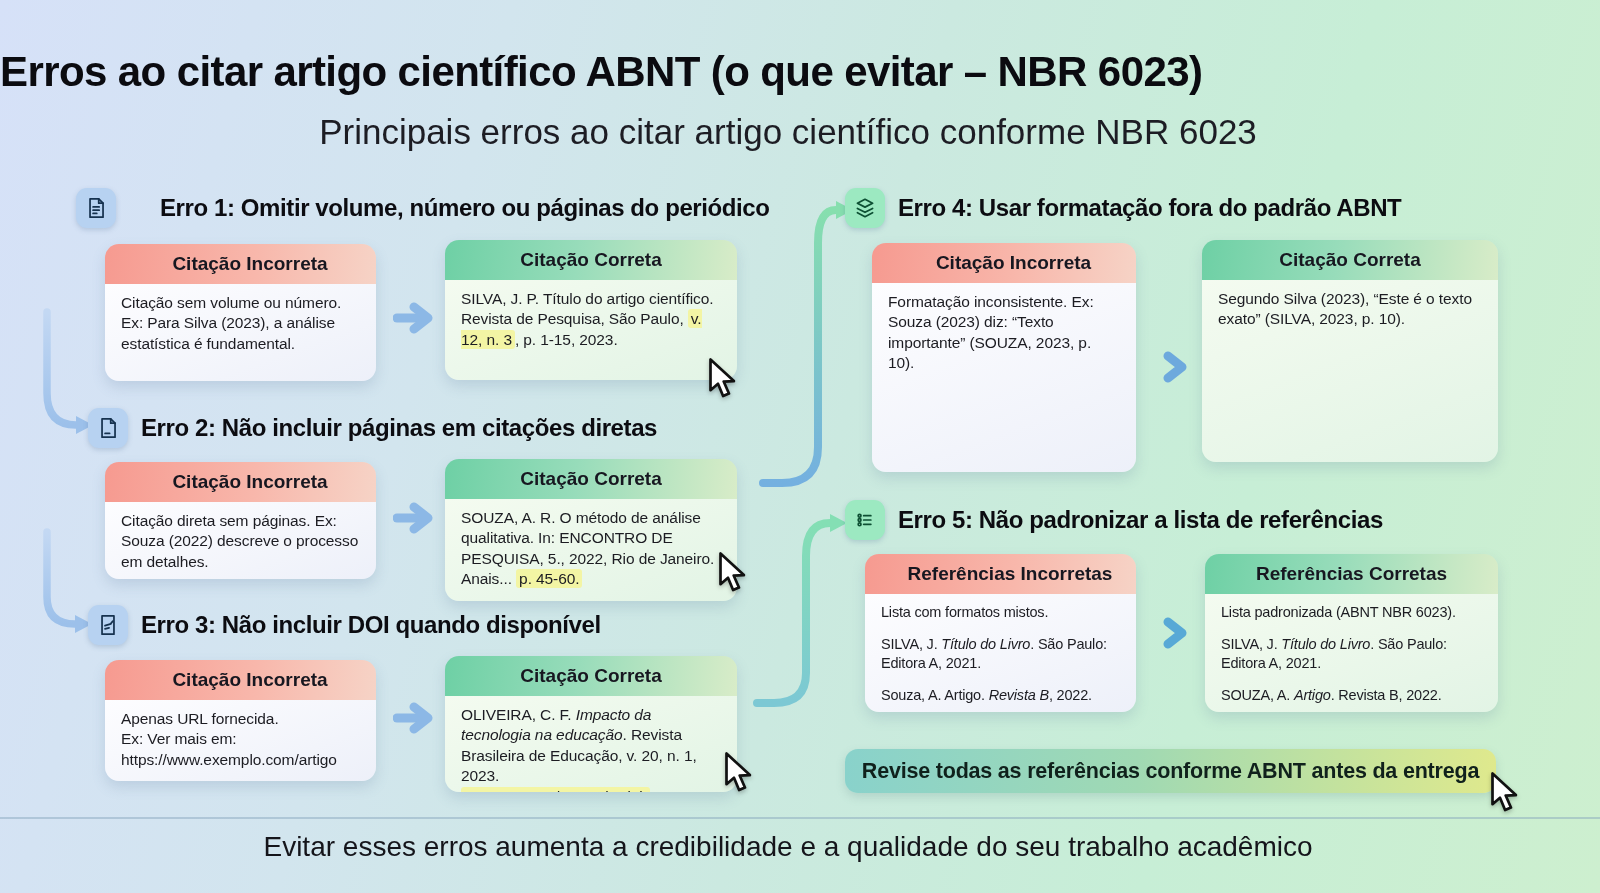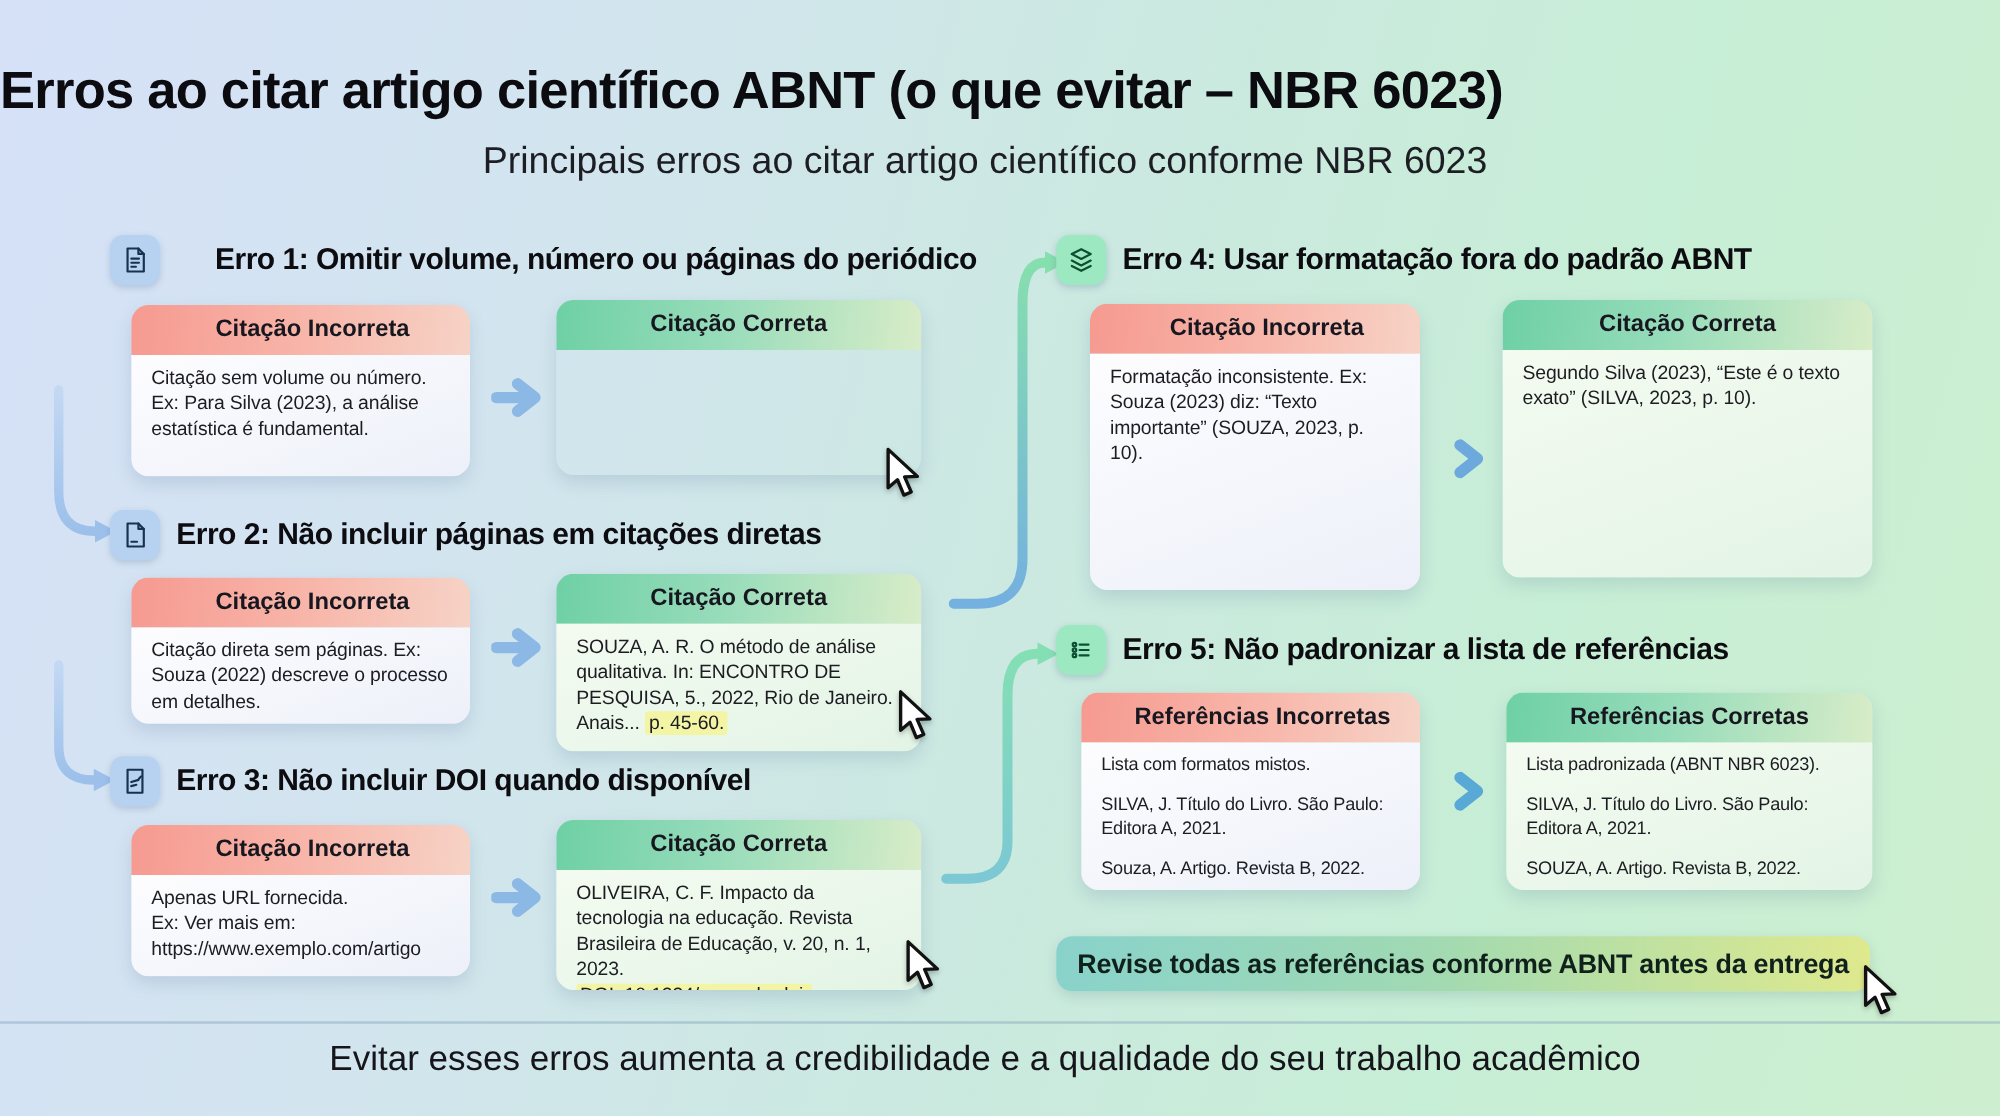--- a/index.html
+++ b/index.html
@@ -10,21 +10,21 @@
     position:relative; width:1600px; height:893px; overflow:hidden;
     background: linear-gradient(105deg, #d6e1f8 0%, #d2e5ee 28%, #cbe9e0 52%, #c7eed6 75%, #cdefcf 100%);
   }
 
   .page-title {
     position:absolute; top:48px; left:0; width:1576px; text-align:left;
     font-size:42px; font-weight:bold; letter-spacing:-0.6px; color:#0b0b10;
   }
   .page-subtitle {
     position:absolute; top:112px; left:0; width:1576px; text-align:center;
-    font-size:30px; color:#1d1d24;
+    font-size:35px; color:#1d1d24;
   }
 
   .err-head { position:absolute; display:flex; align-items:center; gap:13px; }
   .icon-tile {
     width:40px; height:40px; border-radius:11px; flex:0 0 auto;
     display:flex; align-items:center; justify-content:center;
     box-shadow: 0 2px 5px rgba(80,110,150,.25);
   }
   .tile-blue  { background: var(--icon-blue-bg, #b7d2f1); }
   .tile-green { background: var(--icon-green-bg, #9ce9c1); }
@@ -41,21 +41,21 @@
   .card.wrong .card-head { background: linear-gradient(95deg, var(--wrong-header,#f69a90) 0%, #f8b7ab 55%, #f6d3c6 100%); padding-left: 19px; }
   .card.right .card-head { background: linear-gradient(95deg, var(--right-header,#6ed0a5) 0%, #97dcba 45%, #d8ecc8 100%); }
   .card-body {
     padding:9px 16px 3px; font-size:15.5px; line-height:1.32; letter-spacing:-0.1px; color:#1c1c22; height:calc(100% - 40px);
   }
   .card.wrong .card-body { background: linear-gradient(160deg, #fdfdff 0%, #edf0f9 100%); }
   .card.right .card-body { background: linear-gradient(160deg, #f4fbf0 0%, #e2f4e5 100%); }
   .card-body p { margin:0; }
   .card-body.spaced { font-size:14.5px; letter-spacing:-0.2px; }
   .card-body.spaced p + p { margin-top:13px; }
-  .it { }
+  .it { font-style: italic; }
   .hl { background: var(--highlight, #f3f5a4); padding:1px 3px; border-radius:3px; }
 
   .between-arrow { position:absolute; }
 
   .banner {
     position:absolute; left:845px; top:749px; width:651px; height:44px;
     border-radius:13px; display:flex; align-items:center; justify-content:center;
     background: linear-gradient(90deg, var(--banner-from,#89d2cb) 0%, #a0d9b3 45%, var(--banner-to,#dfe98d) 100%);
     font-weight:bold; font-size:21.5px; letter-spacing:-0.2px; color:#10211c;
     box-shadow: 0 4px 10px rgba(90,130,130,.22);
@@ -100,21 +100,21 @@
     <polygon points="75,615 92,624 75,633" fill="#9cc0ea"></polygon>
     <path d="M763 483 H782 Q818 483 818 447 V243 Q818 210 836 210" fill="none" stroke="url(#gR1)" stroke-width="8" stroke-linecap="round"></path>
     <polygon points="836,201 853,210 836,219" fill="#86dfae"></polygon>
     <path d="M757 703 H774 Q806 703 806 673 V556 Q806 523 830 523" fill="none" stroke="url(#gR2)" stroke-width="8" stroke-linecap="round"></path>
     <polygon points="830,514 847,523 830,532" fill="#84dfb4"></polygon>
   </svg>
 
   <div class="page-title">Erros ao citar artigo científico ABNT (o que evitar – NBR 6023)</div>
   <div class="page-subtitle">Principais erros ao citar artigo científico conforme NBR 6023</div>
 
-  <div class="err-head" style="left:88px; top:188px;gap:44px;">
+  <div class="err-head" style="left:76px; top:188px;gap:44px;">
     <span class="icon-tile tile-blue">
       <svg width="26" height="26" viewBox="0 0 24 24" fill="none" stroke="#16324f" stroke-width="1.6" stroke-linejoin="round" stroke-linecap="round">
         <path d="M6.5 3.5 h8 l4 4 v13 h-12 z"></path>
           <path d="M14.5 3.5 v4 h4"></path>
         <path d="M9.3 11 h5.6"></path>
           <path d="M9.3 14 h5.6"></path>
           <path d="M9.3 17 h3.4"></path>
       </svg>
     </span>
     <span class="err-label">Erro 1: Omitir volume, número ou páginas do periódico</span>
@@ -124,20 +124,23 @@
     <div class="card-body">
         <p><span>Citação sem volume ou número. Ex: Para Silva (2023), a análise estatística é fundamental.</span></p>
       </div>
   </div>
   <svg class="between-arrow" style="left:393px; top:302px;" width="44" height="32" viewBox="0 0 44 32">
     <path d="M4 16 H26" stroke="#8cb8e6" stroke-width="9" stroke-linecap="round" fill="none"></path>
     <path d="M21 5 L35 16 L21 27" stroke="#8cb8e6" stroke-width="9" stroke-linecap="round" stroke-linejoin="round" fill="none"></path>
   </svg>
   <div class="card right" style="left:445px; top:240px; width:292px; height:140px;">
     <div class="card-head">Citação Correta</div>
+    <div class="card-body">
+        <p><span>SILVA, J. P. Título do artigo científico. Revista de Pesquisa, São Paulo, </span><span class="hl">v. 12, n. 3</span><span>, p. 1-15, 2023.</span></p>
+      </div>
   </div>
 
   <div class="err-head" style="left:88px; top:408px;">
     <span class="icon-tile tile-blue">
       <svg width="26" height="26" viewBox="0 0 24 24" fill="none" stroke="#16324f" stroke-width="1.6" stroke-linejoin="round" stroke-linecap="round">
         <path d="M6.5 3.5 h8 l4 4 v13 h-12 z"></path>
           <path d="M14.5 3.5 v4 h4"></path>
           <path d="M9.3 17 h4.2"></path>
       </svg>
     </span>

